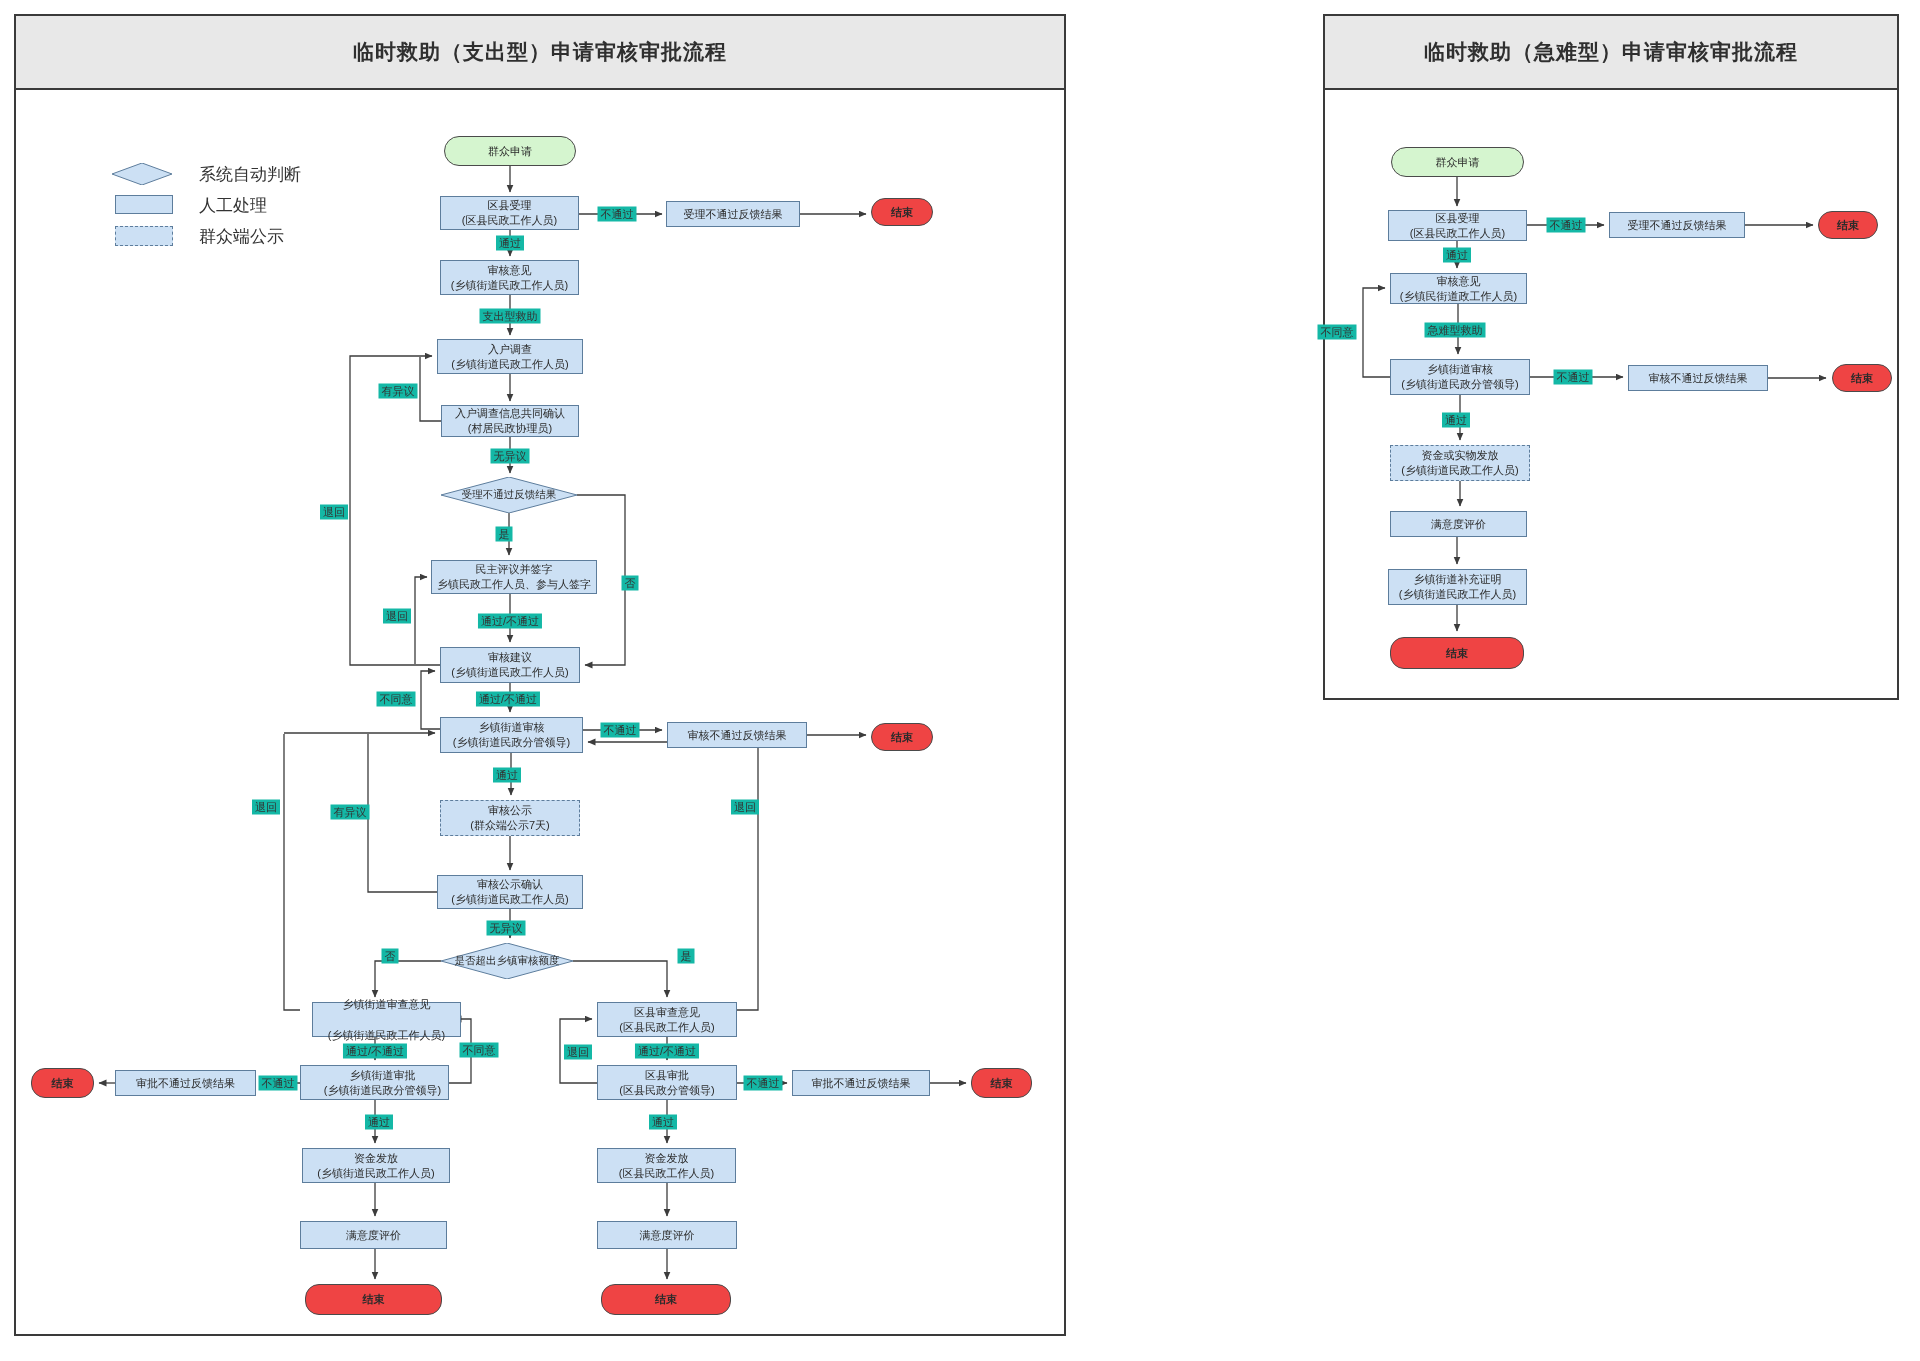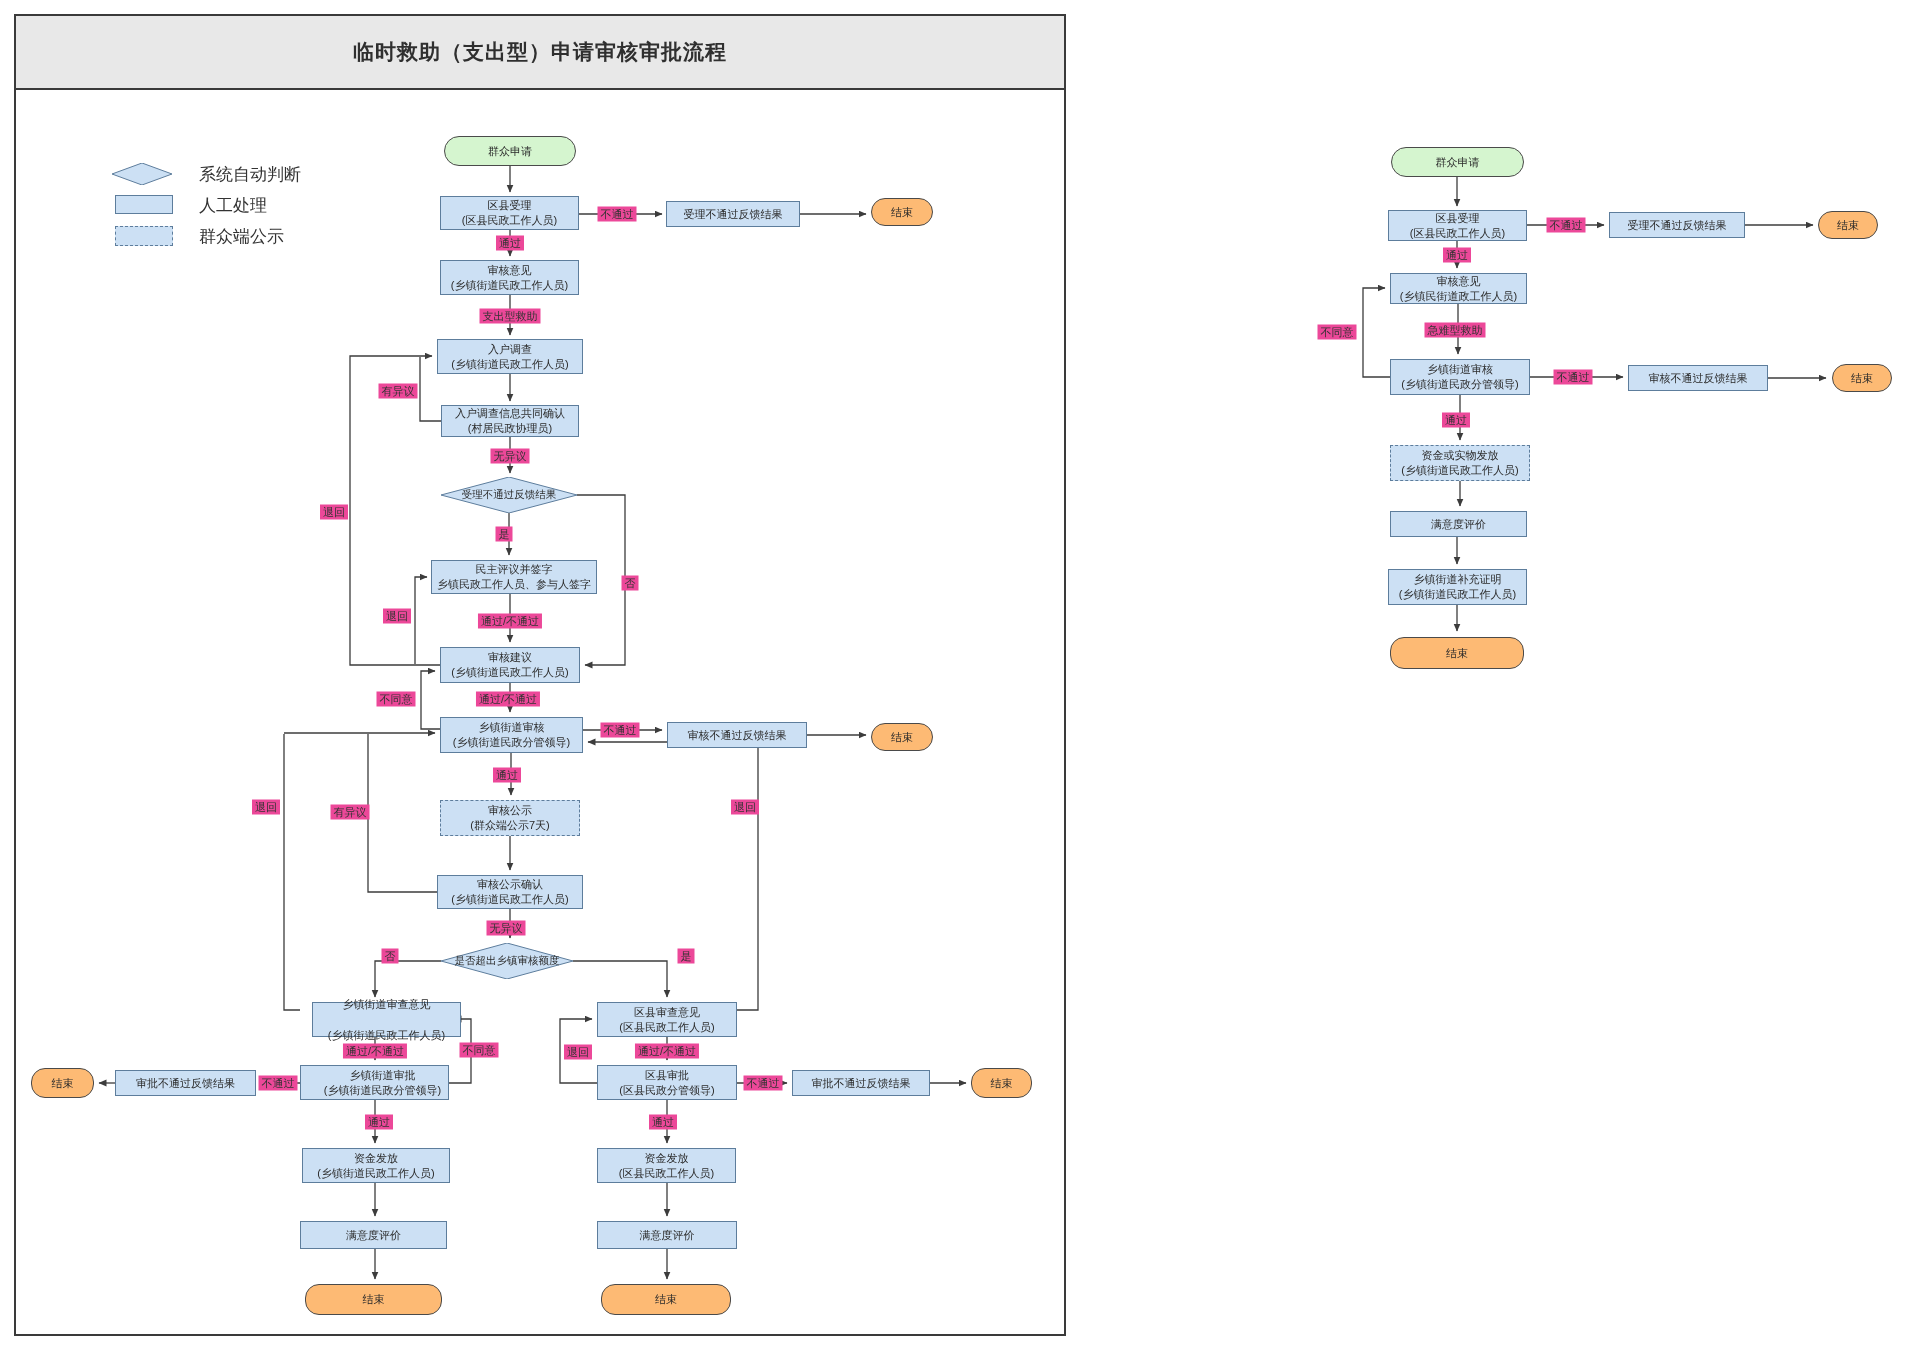--- a/index.html
+++ b/index.html
@@ -8,38 +8,43 @@
   .frame{position:absolute;border:2px solid #3a3a3a;box-sizing:border-box;z-index:0;background:#fff;}
   .frame header{position:absolute;top:0;left:0;right:0;height:72px;background:#e8e8e8;
     border-bottom:2px solid #3a3a3a;display:flex;align-items:center;justify-content:center;}
   .frame h1{margin:12px;font-size:21px;font-weight:bold;color:#2f2f2f;letter-spacing:1px;}
   #wires{position:absolute;left:0;top:0;z-index:1;pointer-events:none;}
   .n{position:absolute;display:flex;flex-direction:column;align-items:center;justify-content:center;
     text-align:center;font-size:11px;line-height:1.35;color:#2b2b2b;background:#cce0f4;
     border:1px solid #5d7d9c;box-sizing:border-box;z-index:2;white-space:nowrap;}
   .n.dashed{border:1.6px dashed #5d7d9c;}
   .n.green{background:#d5f5cf;border:1.4px solid #4a4a4a;border-radius:15px;}
-  .n.yellow{background:#fdba74;border:1.4px solid #4a4a4a;border-radius:14px;}
+  .n.yellow{background:#ef4444;border:1.4px solid #4a4a4a;border-radius:14px;font-weight:bold;}
   .n span{display:block;}
   .diamond{position:absolute;z-index:2;}
   .diamond svg{display:block;}
   .diamond .dtext{position:absolute;inset:0;display:flex;align-items:center;justify-content:center;
     font-size:10.5px;color:#2b2b2b;white-space:nowrap;}
-  .lbl{position:absolute;transform:translate(-50%,-50%);background:#ec4899;padding:0 3px;
+  .lbl{position:absolute;transform:translate(-50%,-50%);background:#14b8a6;padding:0 3px;
     font-size:11px;color:#333;z-index:3;white-space:nowrap;}
   .legend-label{position:absolute;font-size:17px;color:#333;z-index:2;transform:translateY(-50%);}
 </style>
 </head>
 <body>
 
 <div id="canvas">
 
   <section class="frame" style="left:14px;top:14px;width:1052px;height:1322px;">
     <header>
       <h1>临时救助（支出型）申请审核审批流程</h1>
+    </header>
+  </section>
+  <section class="frame" style="left:1323px;top:14px;width:576px;height:686px;">
+    <header>
+      <h1>临时救助（急难型）申请审核审批流程</h1>
     </header>
   </section>
 
   <svg id="wires" width="1920" height="1361">
     <defs>
       <marker id="arr" markerWidth="9" markerHeight="8" refX="7.5" refY="3.5" orient="auto" markerUnits="userSpaceOnUse">
         <path d="M0,0 L8,3.5 L0,7 Z" fill="#3c3c3c"></path>
       </marker>
     </defs>
     <g fill="none" stroke="#3c3c3c" stroke-width="1.3">

